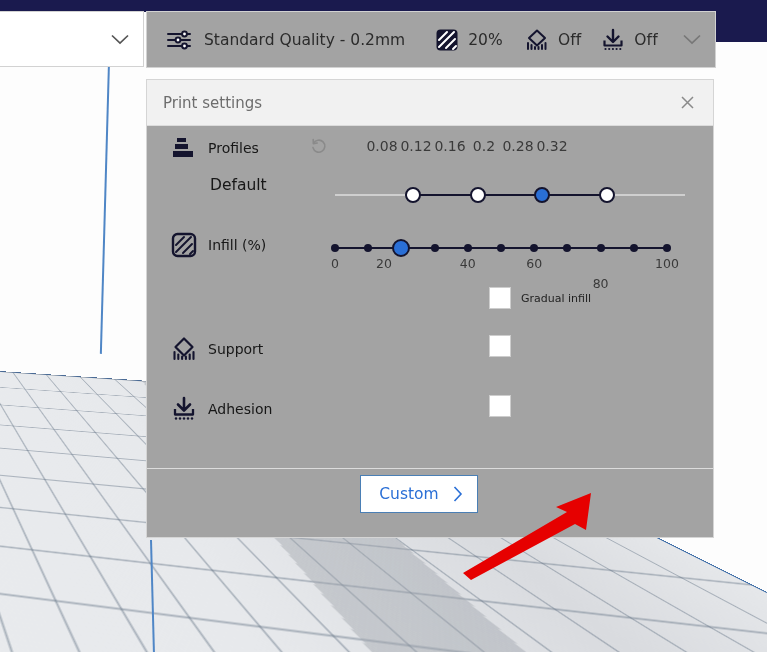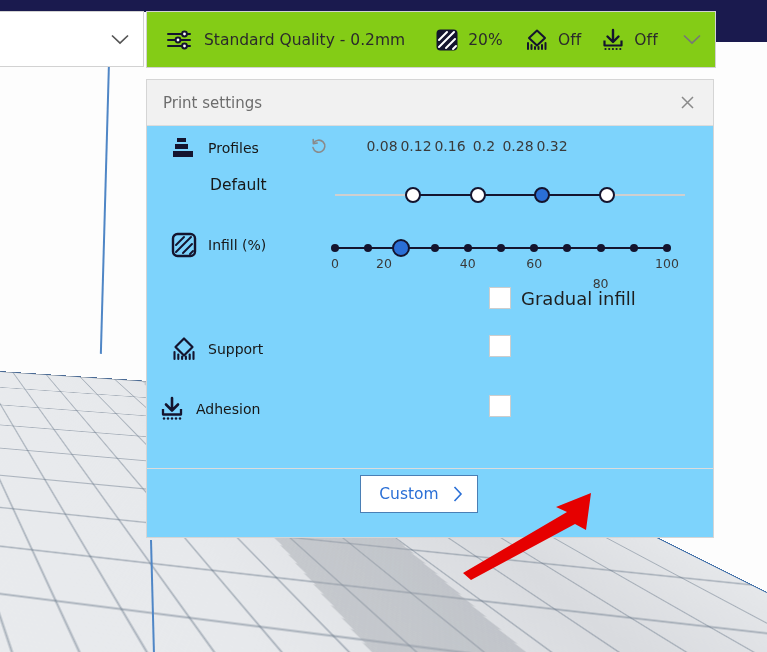--- a/index.html
+++ b/index.html
@@ -55,38 +55,38 @@
   .tl-dropdown {
     position: absolute; left: -8px; top: 11px; width: 152px; height: 56px;
     background: #ffffff; border: 1px solid #d2d2d2; border-left: none;
     display: flex; align-items: center; justify-content: flex-end;
     padding-right: 14px;
   }
 
   
   .toolbar {
     position: absolute; left: 146px; top: 11px; width: 570px; height: 57px;
-    background: #84cc16; border: 1px solid #d2d2d2;
+    background: #a3a3a3; border: 1px solid #d2d2d2;
     display: flex; align-items: center; gap: 0;
     padding: 0 8px 0 18px;
   }
   .tb-item { display: flex; align-items: center; gap: 9px; }
   .tb-label {
     font-size: 15.5px; color: #2b2b2b; letter-spacing: .1px; white-space: nowrap;
   }
   .tb-quality { font-size: 15.5px; color: #2b2b2b; white-space: nowrap; margin-left: 2px; }
   .tb-gap-a { width: 30px; }
   .tb-gap-b { width: 22px; }
   .tb-gap-c { width: 20px; }
   .tb-chev { margin-left: auto; padding-right: 6px; display: flex; align-items: center; }
 
   
   .panel {
     position: absolute; left: 146px; top: 79px; width: 568px; height: 459px;
-    background: #7dd3fc; border: 1px solid #d5d5d5;
+    background: #a3a3a3; border: 1px solid #d5d5d5;
   }
   .panel-header {
     height: 46px; background: #f1f1f1; border-bottom: 1px solid #dcdcdc;
     display: flex; align-items: center; padding: 0 14px 0 16px;
   }
   .panel-title { font-size: 15px; color: #6d6d6d; }
   .panel-close {
     margin-left: auto; width: 24px; height: 24px;
     display: flex; align-items: center; justify-content: center;
     color: #8a8a8a; font-size: 17px; line-height: 1; cursor: pointer;
@@ -142,25 +142,25 @@
   .infill-ticks { position: absolute; left: 188px; top: 130px; width: 350px; height: 18px; }
   .infill-tick {
     position: absolute; font-size: 12.5px; color: #3a3a3a; transform: translateX(-50%); white-space: nowrap;
   }
 
   
   .cbox {
     width: 22px; height: 22px; background: #ffffff; border: 1px solid #cdcdcd; cursor: pointer;
   }
   .grad-row { position: absolute; left: 342px; top: 161px; display: flex; align-items: center; gap: 10px; }
-  .grad-label { font-size: 18px; color: #1f1f1f; white-space: nowrap; }
+  .grad-label { font-size: 11px; color: #1f1f1f; white-space: nowrap; }
 
   .r-support { left: 22px; top: 210px; }
   .cb-support { position: absolute; left: 342px; top: 209px; }
-  .r-adhesion { left: 10px; top: 270px; }
+  .r-adhesion { left: 22px; top: 270px; }
   .cb-adhesion { position: absolute; left: 342px; top: 269px; }
 
   
   .custom-btn {
     display: flex; align-items: center; gap: 14px;
     border: 1px solid #4a7fb5; background: #ffffff;
     padding: 9px 14px 9px 18px; cursor: pointer;
   }
   .custom-label { font-size: 15.5px; color: #2a6fd6; }
 

